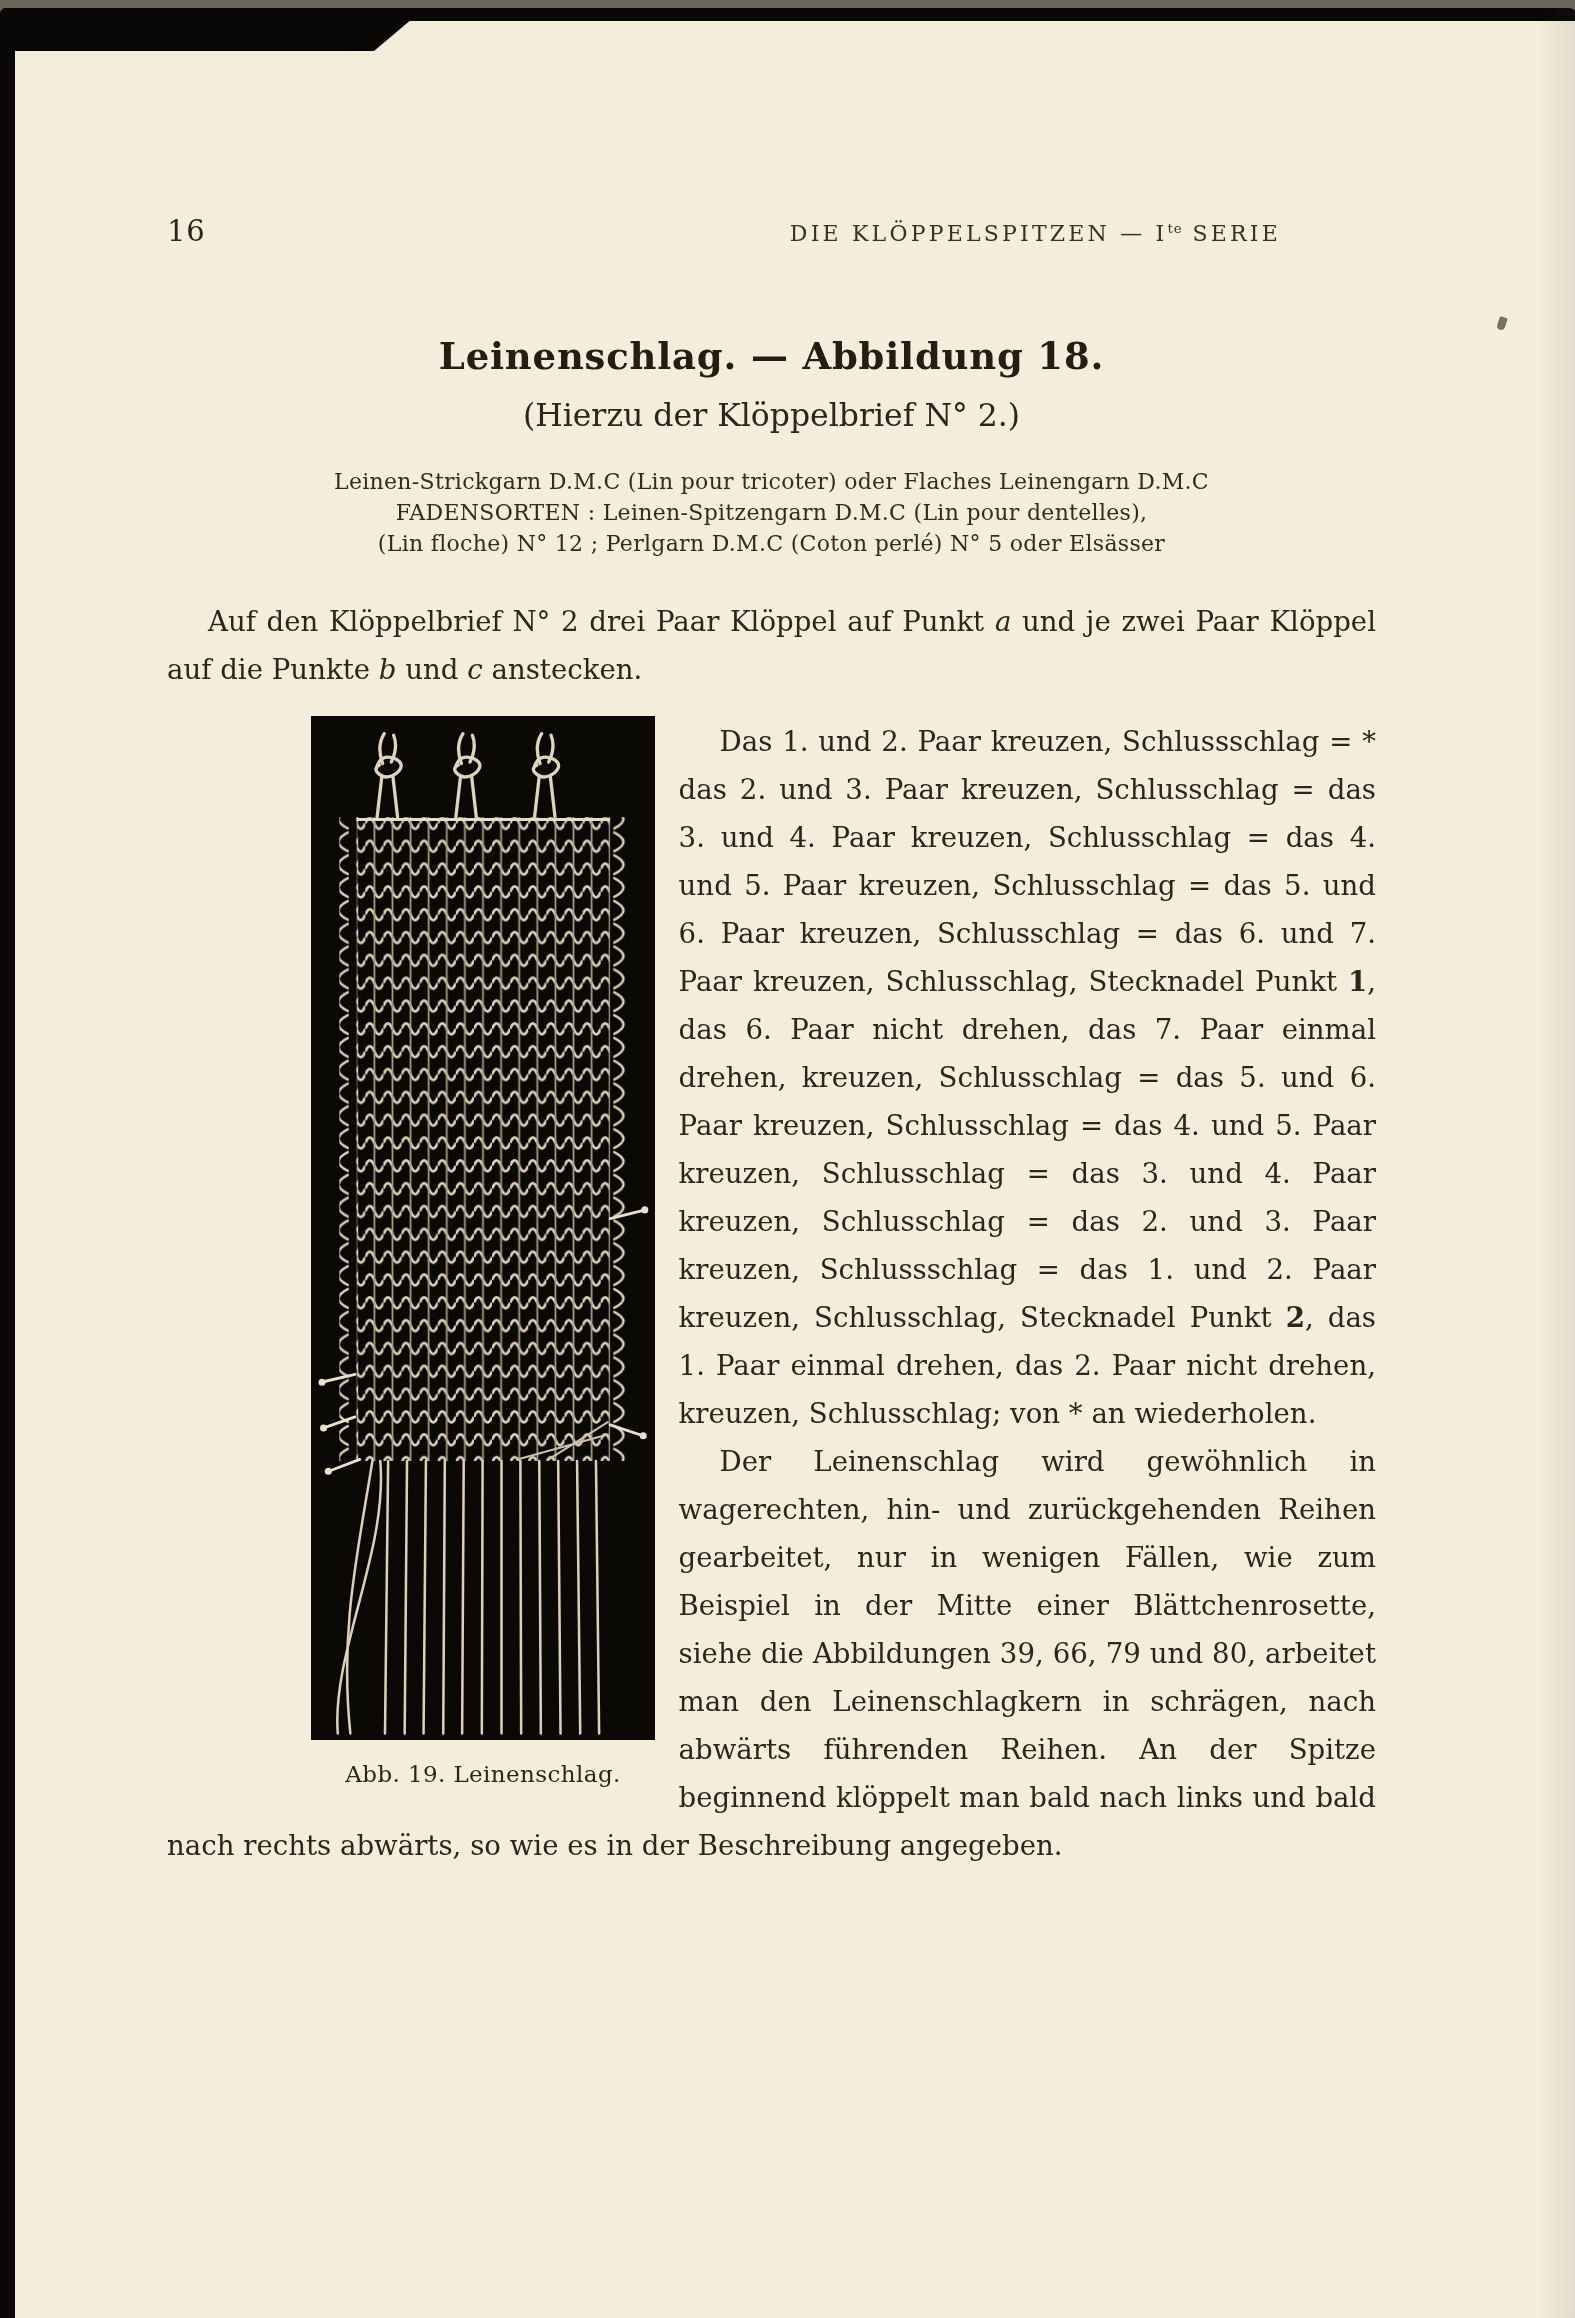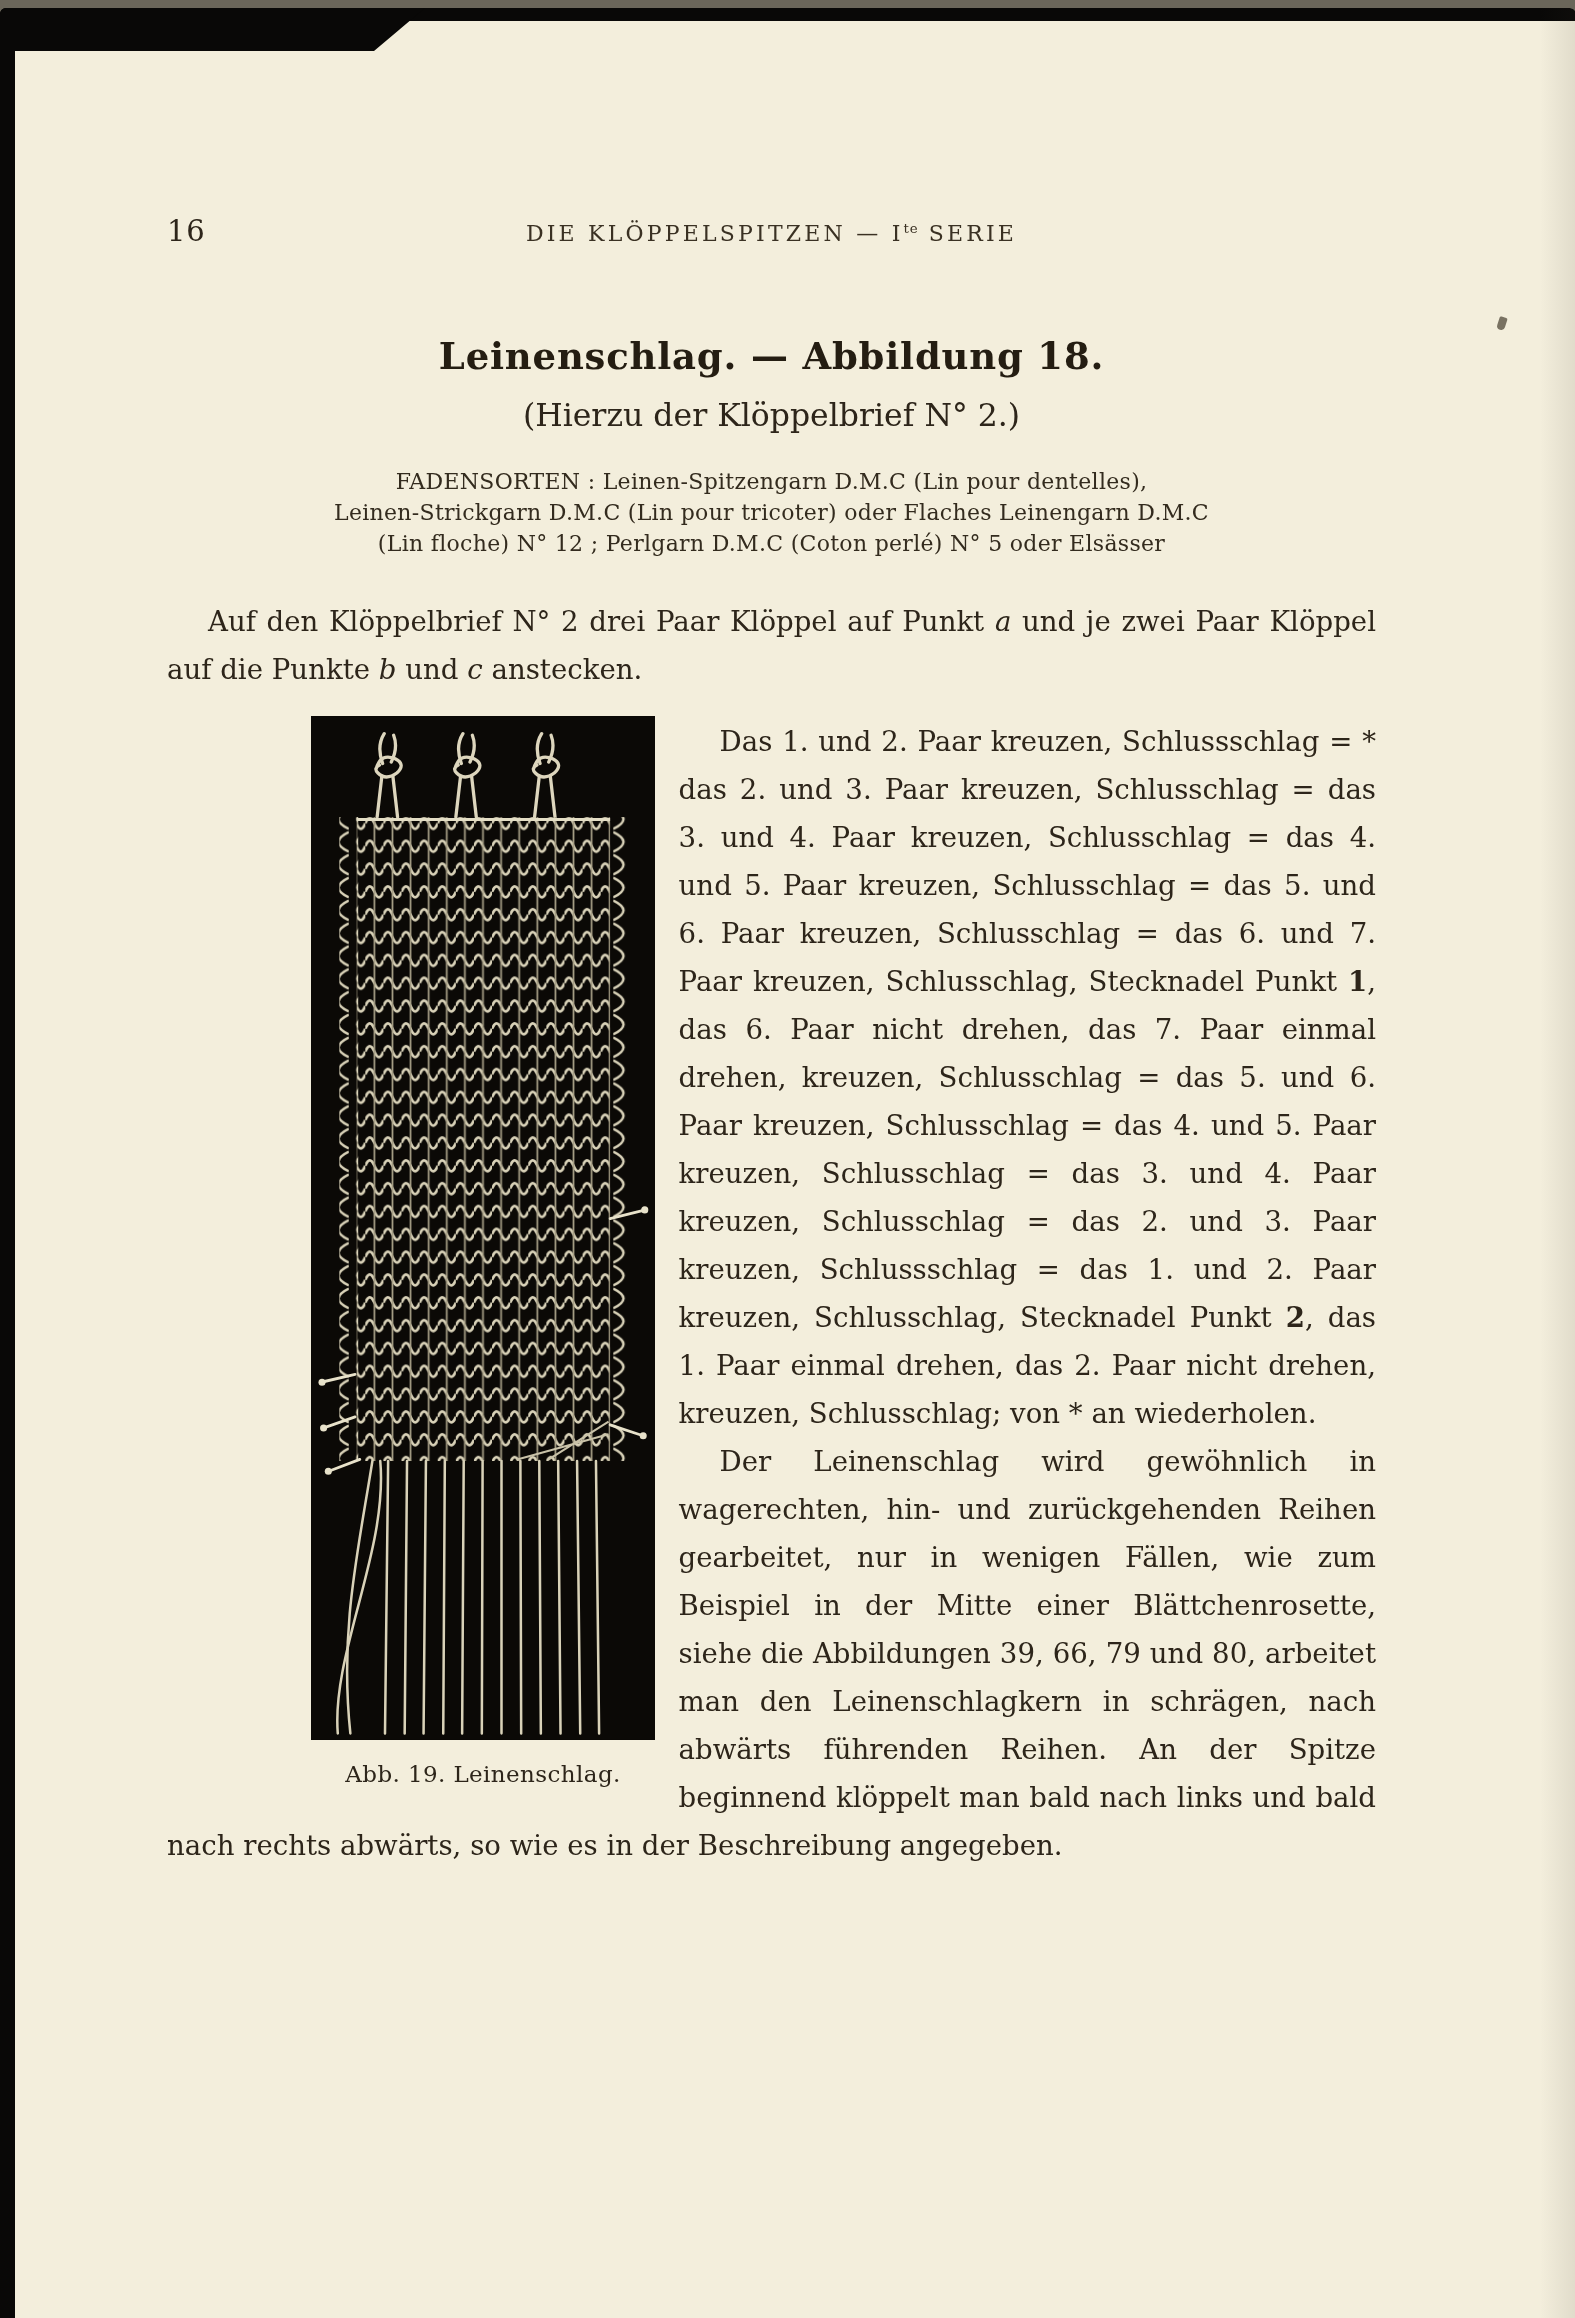--- a/index.html
+++ b/index.html
@@ -27,21 +27,21 @@
   .ink-speck {
     position:absolute; left:1498px; top:309px; width:7.9px; height:12.6px;
     background:#5a5244; transform:rotate(18deg); border-radius:1.6px 1.6px 3.9px 3.9px; opacity:.8;
   }
 
   .content { position:absolute; left:167px; top:206px; width:1209px; }
 
   .running-head { display:flex; align-items:baseline; height:35px; }
   .page-num { width:95px; font-size:29px; letter-spacing:0.8px; }
   .running-title {
-    flex:1; text-align:center; padding-right:95px;
+    flex:1; text-align:right; padding-right:95px;
     font-size:22px; letter-spacing:3.2px; color:#3a3123;
   }
   .running-title sup { font-size:13.4px; letter-spacing:0.8px; }
 
   .title {
     margin:85px 0 0 0; text-align:center;
     font-size:37px; font-weight:bold; letter-spacing:0.8px; color:#241d12;
   }
   .subtitle { margin-top:19px; text-align:center; font-size:31.5px; }
 
@@ -78,22 +78,22 @@
 
     <header class="running-head">
       <span class="page-num">16</span>
       <span class="running-title"><span>DIE KLÖPPELSPITZEN — I</span><sup>te</sup><span> SERIE</span></span>
     </header>
 
     <h1 class="title">Leinenschlag. — Abbildung 18.</h1>
     <div class="subtitle">(Hierzu der Klöppelbrief N° 2.)</div>
 
     <div class="materials">
+      <div>Leinen-Strickgarn D.M.C (Lin pour tricoter) oder Flaches Leinengarn D.M.C</div>
       <div>FADENSORTEN : Leinen-Spitzengarn D.M.C (Lin pour dentelles),</div>
-      <div>Leinen-Strickgarn D.M.C (Lin pour tricoter) oder Flaches Leinengarn D.M.C</div>
       <div>(Lin floche) N° 12 ; Perlgarn D.M.C (Coton perlé) N° 5 oder Elsässer</div>
     </div>
 
     <p class="para indent intro"><span>Auf den Klöppelbrief N° 2 drei Paar Klöppel auf Punkt </span><i>a</i><span> und je zwei Paar Klöppel auf die Punkte </span><i>b</i><span> und </span><i>c</i><span> anstecken.</span></p>
 
     <figure class="plate">
       <svg class="plate-img" viewBox="0 0 437 1300">
         <defs>
           <pattern id="mesh" width="23" height="29" patternUnits="userSpaceOnUse">
             <path d="M0 20 Q5.75 6 11.5 20 T23 20" fill="none" stroke="#d9d2b8" stroke-width="3.4"></path>

